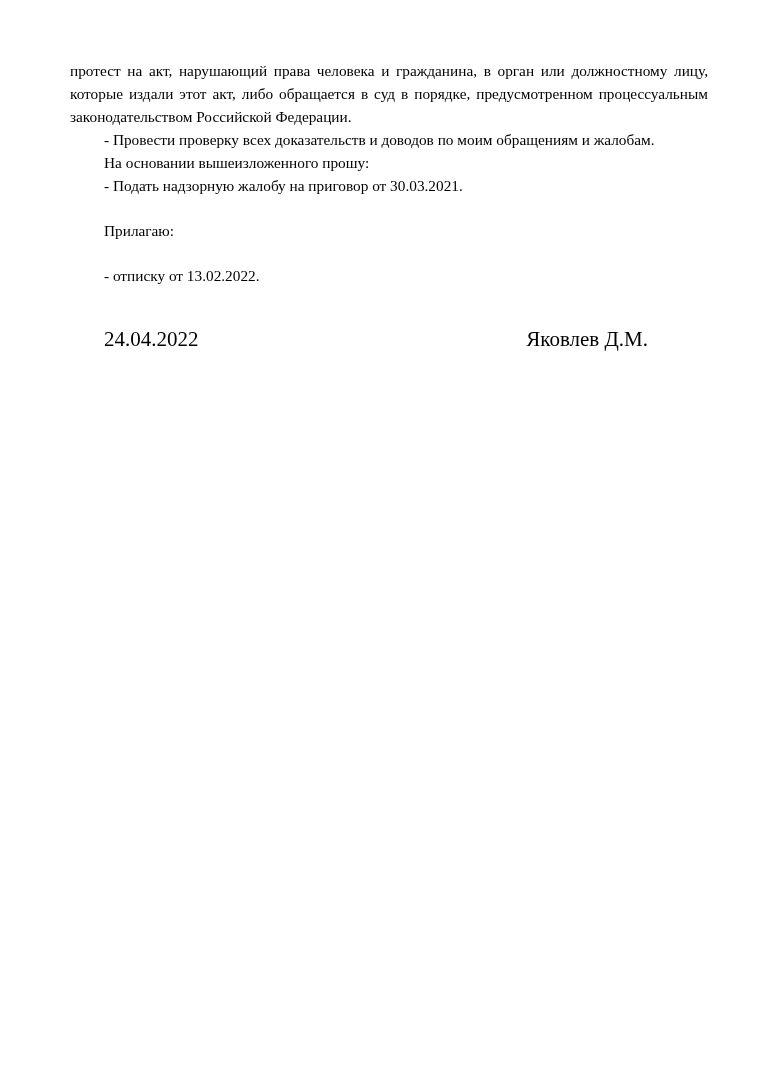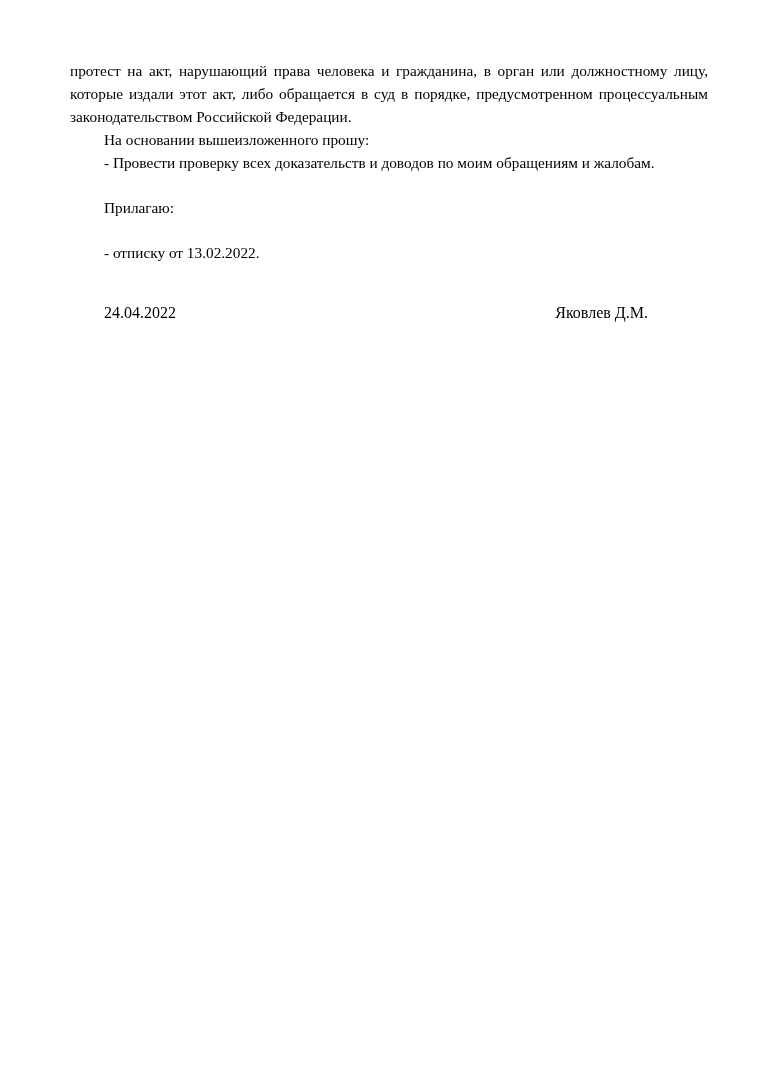--- a/index.html
+++ b/index.html
@@ -40,40 +40,41 @@
     text-align: left;
   }
   .spacer-md { height: 22px; }
   .signature-row {
     display: flex;
     justify-content: space-between;
     align-items: baseline;
     margin-top: 36px;
     padding-left: 34px;
     padding-right: 60px;
-    font-size: 16px;
+    font-size: 21px;
   }
   .sig-date, .sig-name {
     white-space: nowrap;
   }
 </style>
 </head>
 <body>
 
 <div class="page">
   <div class="doc-body">
 
     <p class="cont">протест на акт, нарушающий права человека и гражданина, в орган или должностному лицу, которые издали этот акт, либо обращается в суд в порядке, предусмотренном процессуальным законодательством Российской Федерации.</p>
 
 
+    <p class="indent">- Провести проверку всех доказательств и доводов по моим обращениям и жалобам.</p>
+
     <p class="indent nojust">На основании вышеизложенного прошу:</p>
 
-    <p class="indent">- Провести проверку всех доказательств и доводов по моим обращениям и жалобам.</p>
 
-
+    <p class="indent nojust">- Подать надзорную жалобу на приговор от 30.03.2021.</p>
 
 
     <div class="spacer-md"></div>
 
     <p class="indent nojust">Прилагаю:</p>
 
     <div class="spacer-md"></div>
 
 
     <p class="indent nojust">- отписку от 13.02.2022.</p>

